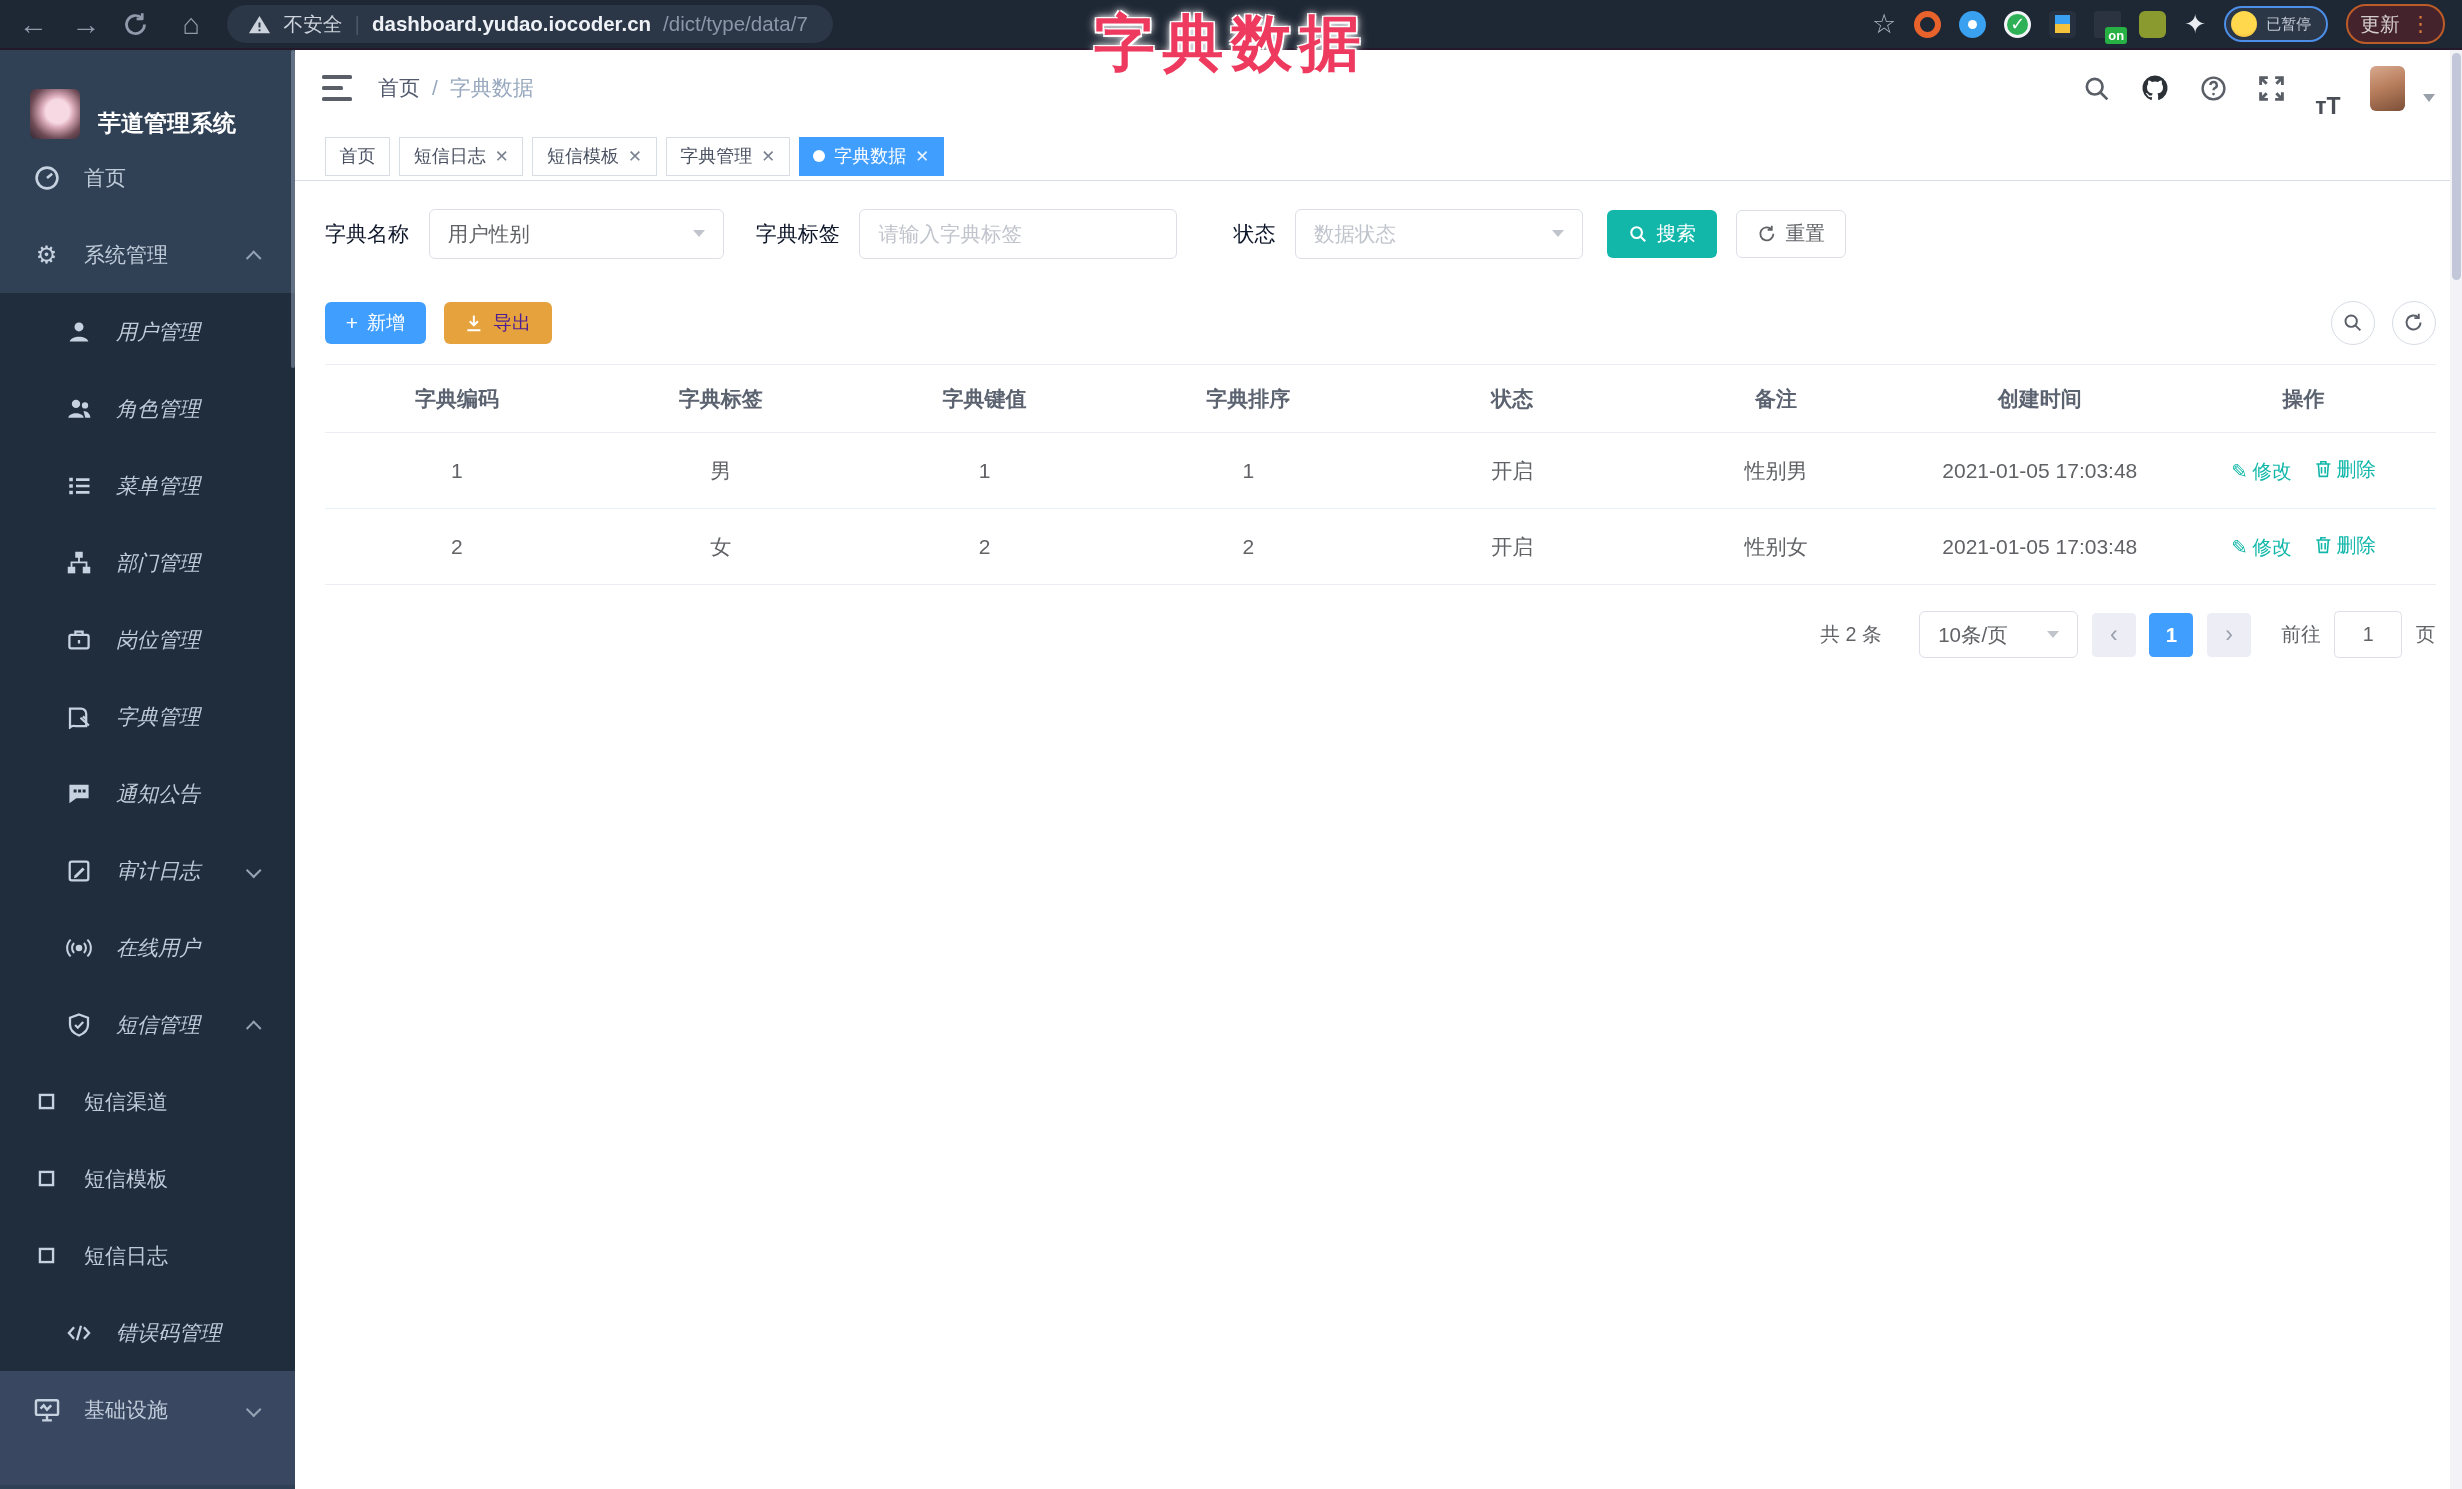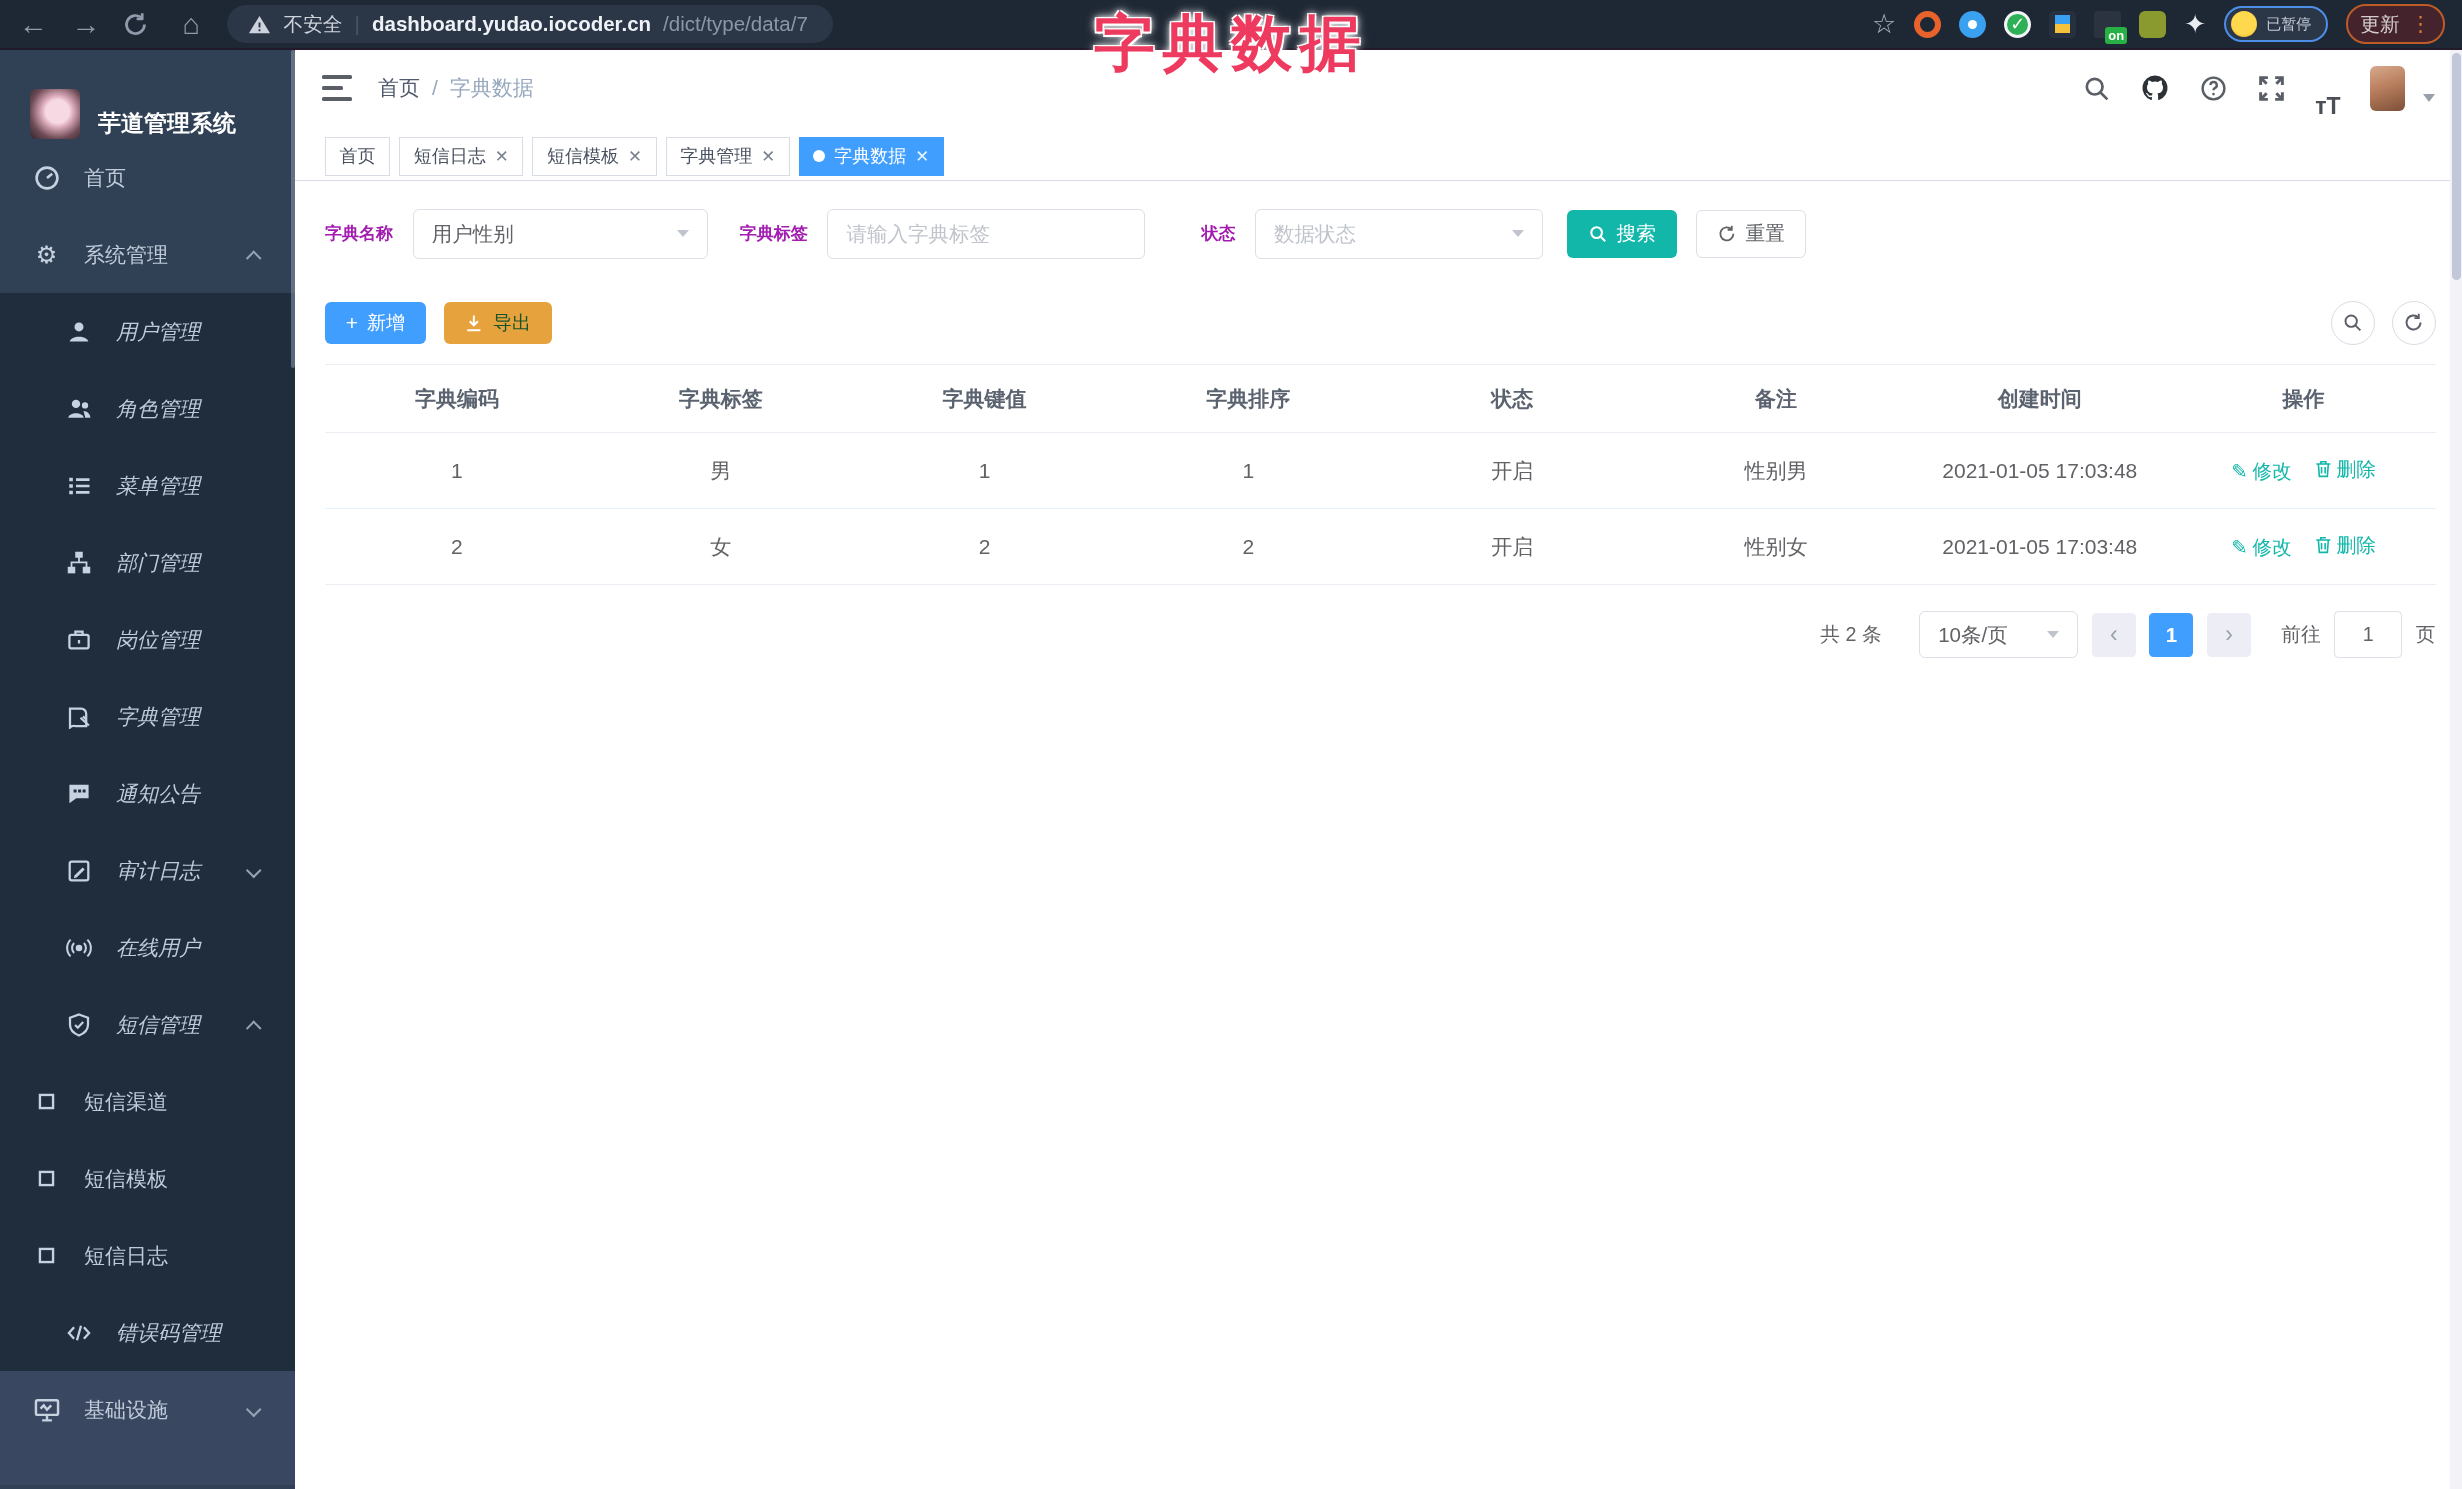--- a/index.html
+++ b/index.html
@@ -78,31 +78,31 @@
   .tabbar { height:55px; border-bottom:1.5px solid #d8dce5; padding:6px 0 0 30px; display:flex; align-items:center; gap:9px; }
   .tag { height:39px; display:inline-flex; align-items:center; gap:9px; border:1.5px solid #d8dce5; background:#fff; color:#495060; font-size:18px; padding:0 13.6px; cursor:pointer; }
   .tag .x { font-size:16.7px; color:#7a8290; }
   .tag.active { background:#409eff; border-color:#409eff; color:#fff; }
   .tag.active .x { color:#eaf4ff; }
   .tag .dot { width:12px; height:12px; border-radius:50%; background:#fff; }
 
   
   .content { padding:26px 26.5px 0 30px; position:relative; flex:1; }
   .filter-row { display:flex; align-items:center; height:50px; margin-top:1.5px; }
-  .f-label { font-size:17px; font-weight:bold; color:#a21caf; margin-right:19.7px; }
+  .f-label { font-size:21px; font-weight:normal; color:#0f172a; margin-right:19.7px; }
   .sel, .inp { height:50px; border:1.5px solid #dcdfe6; border-radius:6px; background:#fff; display:flex; align-items:center; padding:0 18px; font-size:20.5px; color:#606266; position:relative; }
   .sel .caret { width:0; height:0; border-left:6.8px solid transparent; border-right:6.8px solid transparent; border-top:7.6px solid #c0c4cc; margin-left:auto; }
   .placeholder { color:#c0c4cc; }
   .inp input { border:none; outline:none; font-size:20.5px; width:100%; color:#606266; font-family:inherit; }
   .inp input::placeholder { color:#c0c4cc; }
   .btn { height:48px; border-radius:6px; display:inline-flex; align-items:center; gap:9px; font-size:19.7px; padding:0 19.7px; cursor:pointer; border:1.5px solid transparent; }
   .btn-search { background:#12b7aa; color:#fff; }
   .btn-reset { background:#fff; border-color:#dcdfe6; color:#606266; }
   .btn-add { background:#409eff; color:#fff; height:42px; font-size:19px; }
-  .btn-export { background:#e6a23c; color:#14532d; height:42px; font-size:19px; }
+  .btn-export { background:#e6a23c; color:#4c1d95; height:42px; font-size:19px; }
   .toolbar-row { display:flex; align-items:center; margin-top:42px; }
   .tool-circles { margin-left:auto; display:flex; gap:16.7px; }
   .circ { width:44px; height:44px; border-radius:50%; border:1.5px solid #d8dce5; display:flex; align-items:center; justify-content:center; color:#5a5e66; cursor:pointer; background:#fff; }
 
   
   table.grid { width:100%; border-collapse:collapse; table-layout:fixed; margin-top:19.7px; }
   .grid th { border-top:1.5px solid #ebeef5; border-bottom:1.5px solid #ebeef5; height:68px; font-size:21px; color:#5c6370; font-weight:bold; text-align:center; }
   .grid td { height:76px; text-align:center; font-size:21px; color:#606266; border-bottom:1.5px solid #e6f2fb; }
   .grid tr:last-child td { border-bottom:1.5px solid #ebeef5; }
   .act { color:#12b7aa; font-size:19.7px; margin:0 9px; cursor:pointer; display:inline-flex; align-items:center; gap:4.5px; }

